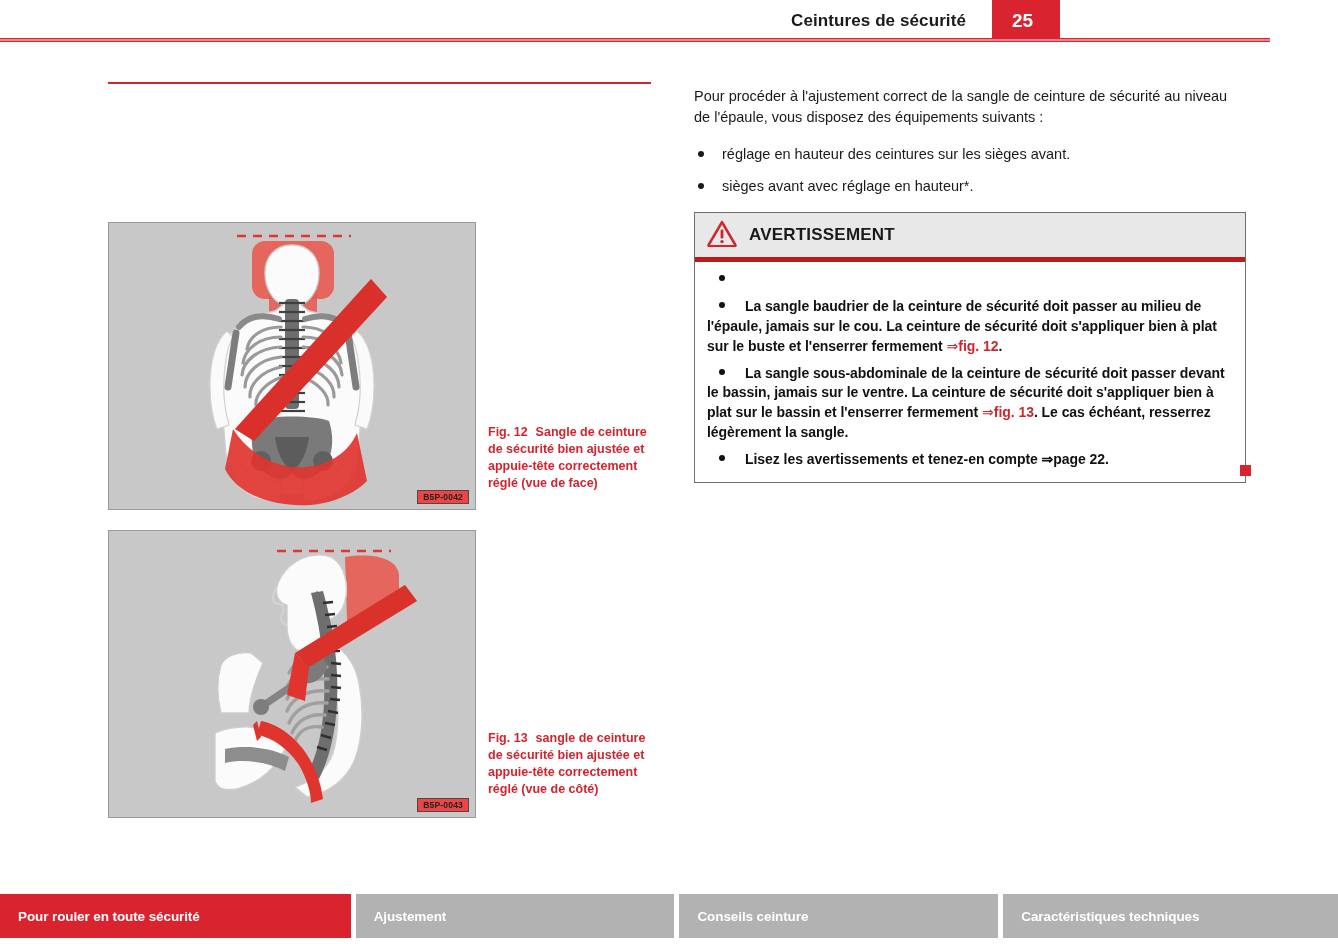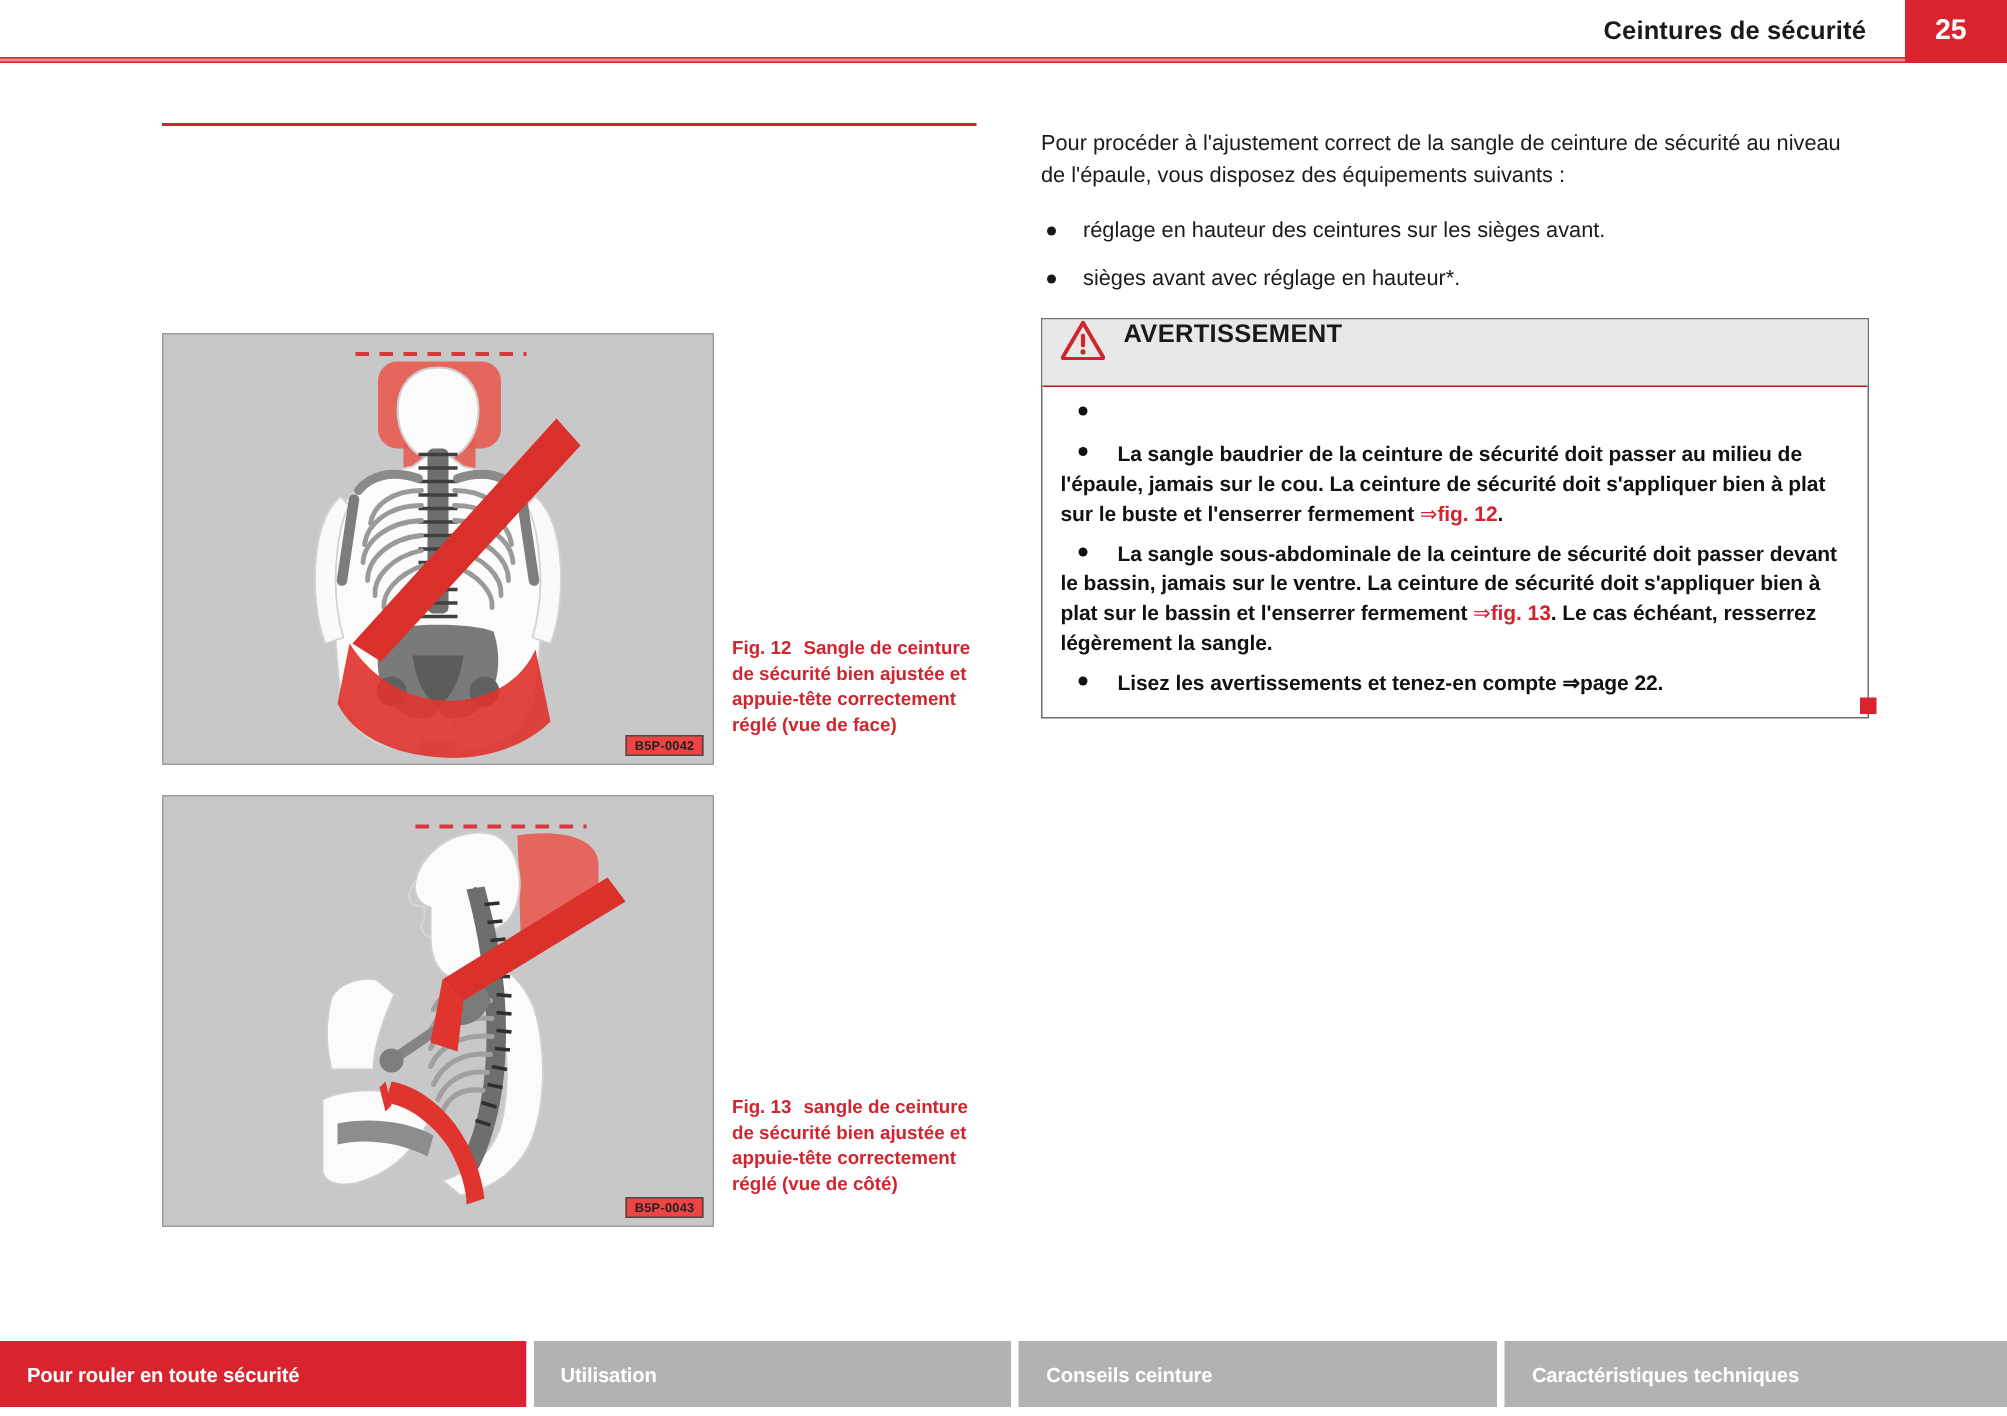--- a/index.html
+++ b/index.html
@@ -14,21 +14,21 @@
     font-family: "Liberation Sans", sans-serif;
     color: #1a1a1a;
     position: relative;
     overflow: hidden;
   }
 
   
   .header {
     position: absolute;
     top: 0; left: 0;
-    width: 1338px;
+    width: 1060px;
     height: 42px;
   }
   .header-title {
     position: absolute;
     right: 94px;
     top: 11px;
     font-size: 17px;
     font-weight: bold;
     color: #1a1a1a;
     letter-spacing: 0.1px;
@@ -185,23 +185,24 @@
     position: absolute;
     left: 694px;
     top: 212px;
     width: 552px;
     border: 1px solid #6f6f6f;
     box-sizing: border-box;
     background: #ffffff;
   }
   .warning-header {
     background: #e8e8e8;
-    border-bottom: 1px solid #b91c1c;
+    border-bottom: 5px solid #b91c1c;
     height: 44px;
     display: flex;
+    align-items: center;
     padding-left: 12px;
   }
   .warning-title {
     font-size: 17px;
     font-weight: bold;
     color: #1a1a1a;
     margin-left: 12px;
     letter-spacing: 0.2px;
   }
   .warning-body {
@@ -505,21 +506,21 @@
   </div>
 </div>
 <div class="end-marker"></div>
 
 <div class="footer">
   <div class="footer-tab footer-tab-1 active">
     <span>Pour rouler en toute sécurité</span>
   </div>
   <div class="footer-gap"></div>
   <div class="footer-tab footer-tab-2 inactive">
-    <span>Utilisation</span>
+    <span>Ajustement</span>
   </div>
   <div class="footer-gap"></div>
   <div class="footer-tab footer-tab-3 inactive">
     <span>Conseils ceinture</span>
   </div>
   <div class="footer-gap"></div>
   <div class="footer-tab footer-tab-4 inactive">
     <span>Caractéristiques techniques</span>
   </div>
 </div>

